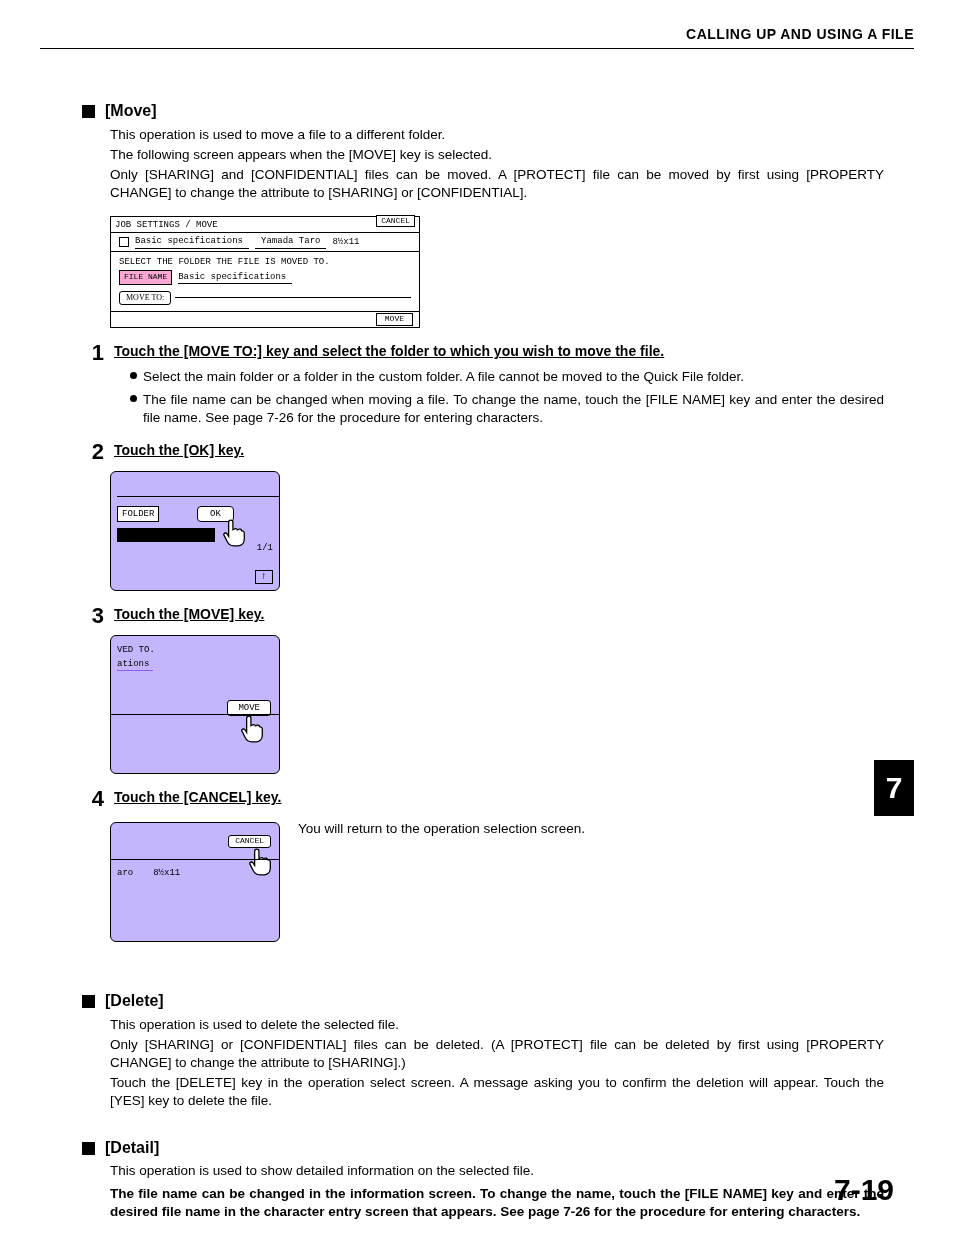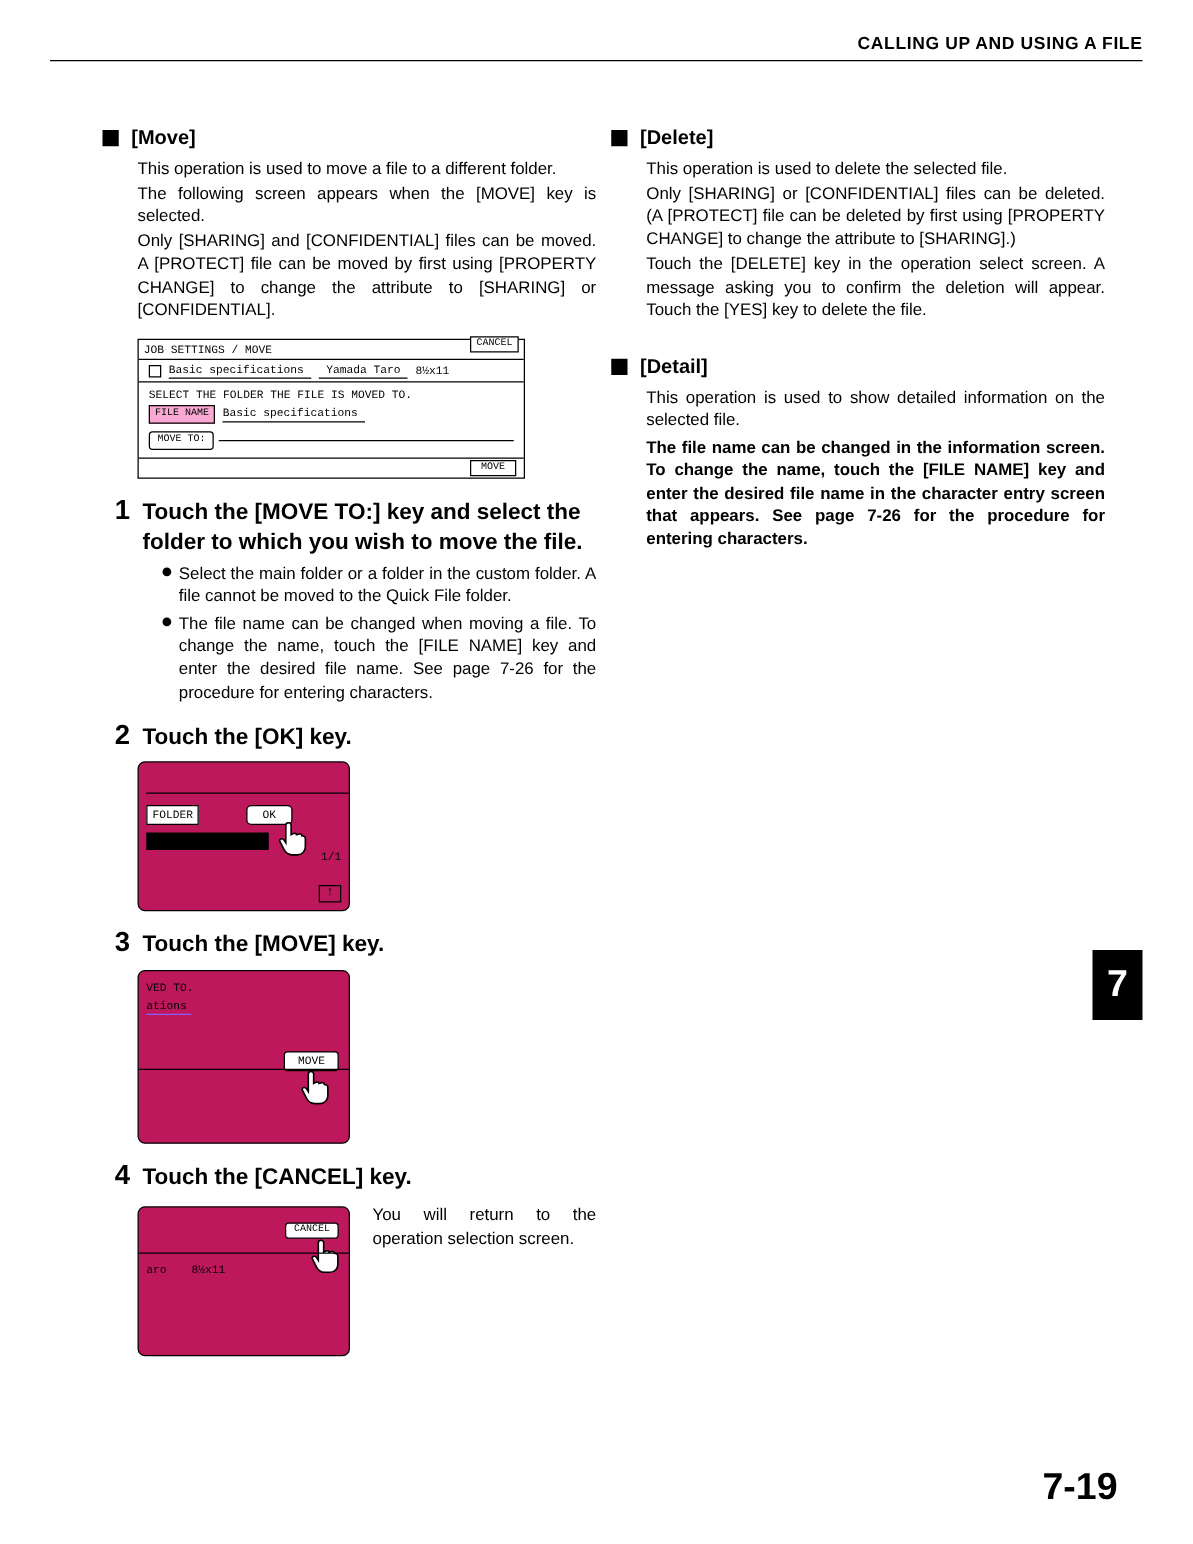--- a/index.html
+++ b/index.html
@@ -40,20 +40,21 @@
   }
   
   .body{
     position:absolute;
     left:var(--margin-side);
     right:70px;
     top:100px;
     bottom:100px;
     display:flex;
     gap:40px;
+    flex-direction:column;
   }
   .col{
     flex:1;
     font-size:13.5px;
     line-height:1.35;
   }
   .col.right{position:relative;}
   .sec-h{
     display:flex;
     align-items:baseline;
@@ -103,55 +104,55 @@
     position:relative;
   }
   .fig-move .row2{padding:4px 8px 2px;}
   .fig-move .row3{
     display:flex;gap:6px;padding:0 8px 4px;align-items:center;
   }
   .tag{
     border:1px solid #000;padding:1px 4px;font-size:8px;
     background:#f9a8d4;display:inline-block;
   }
-  .fig-move .row4{padding:2px 8px 6px;display:flex;align-items:center;gap:4px;}
+  .fig-move .row4{padding:2px 8px 6px;display:flex;align-items:center;gap:4px;font-family:Liberation Serif, serif;}
   .fig-move .moveto{
     border:1px solid #000;border-radius:3px;
     padding:1px 6px;font-size:8px;background:#fff;
   }
   .fig-move .line{flex:1;border-bottom:1px solid #000;height:1px;}
   .fig-move .bot{
     height:16px;border-top:1px solid #000;
     display:flex;justify-content:flex-end;align-items:center;
     padding:0 6px;
   }
   .fig-move .bot .btn{border:1px solid #000;padding:0 8px;font-size:8px;background:#fff;}
 
   
   .step{
     display:flex;gap:10px;margin:14px 0 4px -26px;
   }
   .step .num{
     font-size:22px;font-weight:bold;line-height:1;
     width:20px;text-align:right;
   }
-  .step .txt{flex:1;font-weight:bold;font-size:18px;}
+  .step .txt{flex:1;font-weight:bold;font-size:14px;text-decoration:underline;}
   .sub-bullets{margin:4px 0 0 20px;}
   .sub-bullets .b{
     display:flex;gap:6px;text-align:justify;margin-bottom:4px;
   }
   .sub-bullets .dot{
     width:7px;height:7px;border-radius:50%;background:#000;
     flex:0 0 7px;margin-top:4px;
   }
 
   
   .fig-small{
     border:1.5px solid #000;border-radius:6px;
-    width:170px;background:#be185d;
+    width:170px;background:#c4b5fd;
     font-family:"Courier New",monospace;font-size:9px;
     margin:8px 0 8px 0;position:relative;
   }
   .fig-ok{height:120px;}
   .fig-ok .inner{
     position:absolute;left:6px;top:24px;right:0;bottom:6px;
     border-top:1px solid #000;
   }
   .fig-ok .folder{
     position:absolute;left:6px;top:34px;

